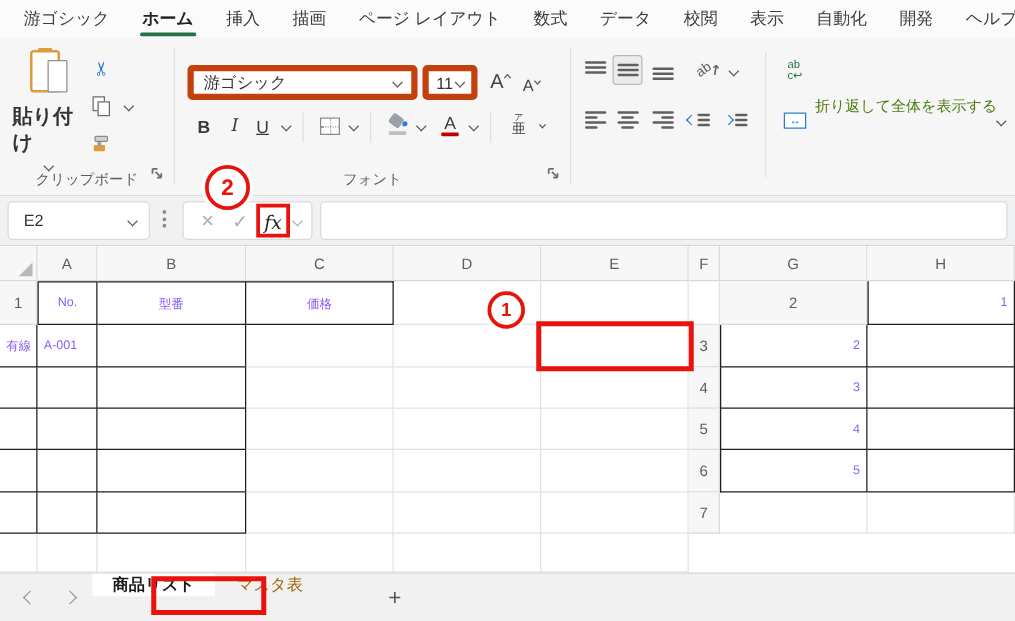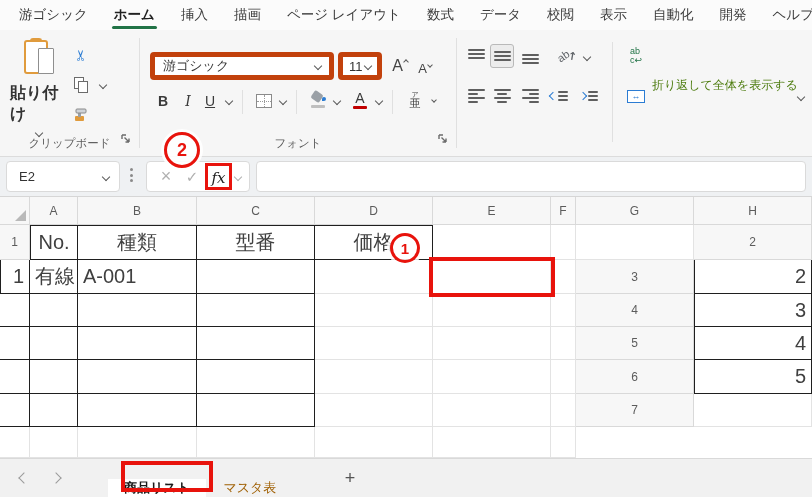--- a/index.html
+++ b/index.html
@@ -103,37 +103,37 @@
 
   
   .grid { position:absolute; left:0; top:197px; width:812px; height:261px; background:#fff;
           display:grid; grid-template-columns:30px 48px 119px 118px 118px 118px 25px 118px 118px;
           grid-template-rows:28px 35px 34px 33px 33px 34px 33px 31px; }
   .hcell { background:#f7f7f7; border-right:1px solid #d9d9d9; border-bottom:1px solid #d9d9d9;
            display:flex; align-items:center; justify-content:center; font-size:12px; color:#5c5c5c; }
   .gcorner { position:relative; }
   .gcorner .tri { position:absolute; right:3px; bottom:3px; width:0; height:0;
                   border-left:11px solid transparent; border-bottom:11px solid #b9b9b9; }
-  .cell { border-right:1px solid #e3e3e3; border-bottom:1px solid #e3e3e3; font-size:20px; color:#404040;
+  .cell { border-right:1px solid #e3e3e3; border-bottom:1px solid #e3e3e3; font-size:10px; color:#8b5cf6;
           display:flex; align-items:center; overflow:hidden; white-space:nowrap; }
   .cell.ac { justify-content:center; }
   .cell.ar { justify-content:flex-end; padding-right:5px; }
   .cell.al { justify-content:flex-start; padding-left:5px; }
   .cell.boxed { border-right:1px solid #1f1f1f; border-bottom:1px solid #1f1f1f; }
   .cell.boxT { border-top:1px solid #1f1f1f; }
   .cell.boxL { border-left:1px solid #1f1f1f; }
 
   
   .tabbar { position:absolute; left:0; top:458px; width:812px; height:39px; background:#f1f1f1;
             border-top:1px solid #d9d9d9; display:flex; align-items:stretch; }
   .navs { display:flex; align-items:center; gap:24px; padding:0 14px 0 20px; }
   .nav-chev { width:8px; height:8px; border-right:1.6px solid #9a9a9a; border-bottom:1.6px solid #9a9a9a; }
   .nav-chev.left { transform:rotate(135deg); }
   .nav-chev.right { transform:rotate(-45deg); }
-  .stabs { display:flex; align-items:flex-end; margin-left:34px; }
+  .stabs { display:flex; align-items:flex-start; }
   .stab { display:flex; align-items:center; justify-content:center; font-size:13px; color:#a16207;
           padding:0 16px; min-width:86px; }
   .stab.active { background:#fff; font-weight:bold; color:#1a1a1a; }
   .stab-sep { width:1px; background:#c9c9c9; margin:10px 0; }
   .addsheet { display:flex; align-items:center; justify-content:center; width:40px; margin-left:36px;
               font-size:18px; color:#555; }
 
   
   .ann-circle { position:absolute; border:3px solid #e8130c; border-radius:50%;
                 background:rgba(255,255,255,0.88); box-shadow:0 0 0 3px rgba(255,255,255,0.85);
@@ -357,21 +357,20 @@
       <div class="hcell">A</div>
       <div class="hcell">B</div>
       <div class="hcell">C</div>
       <div class="hcell">D</div>
       <div class="hcell">E</div>
       <div class="hcell">F</div>
       <div class="hcell">G</div>
       <div class="hcell">H</div>
       <div class="hcell">1</div>
       <div class="cell ac boxed boxT boxL">No.</div>
-      <div class="cell ac boxed boxT">種類</div>
       <div class="cell ac boxed boxT">型番</div>
       <div class="cell ac boxed boxT">価格</div>
       <div class="cell ac"></div>
       <div class="cell ac"></div>
       <div class="cell ac"></div>
       <div class="hcell">2</div>
       <div class="cell ar boxed boxL">1</div>
       <div class="cell al boxed">有線</div>
       <div class="cell al boxed">A-001</div>
       <div class="cell ac boxed"></div>

